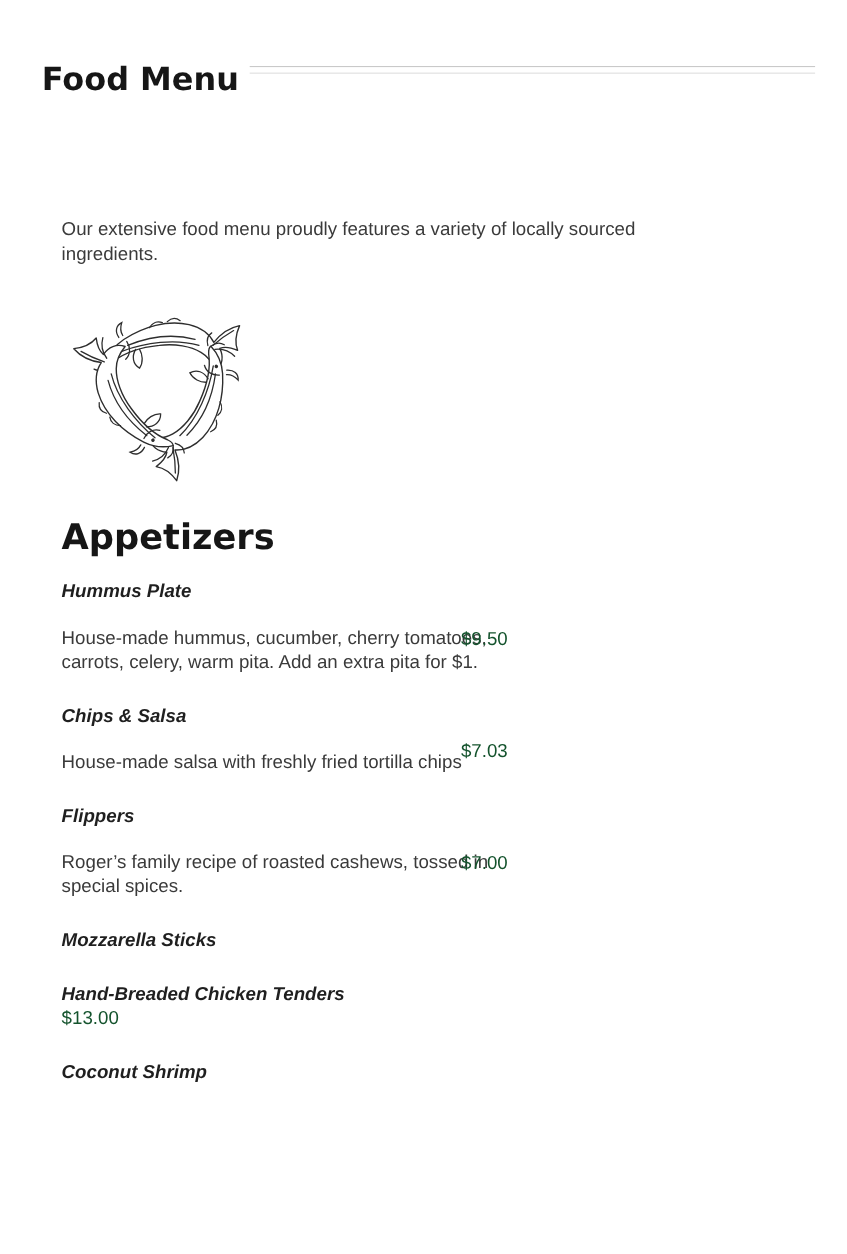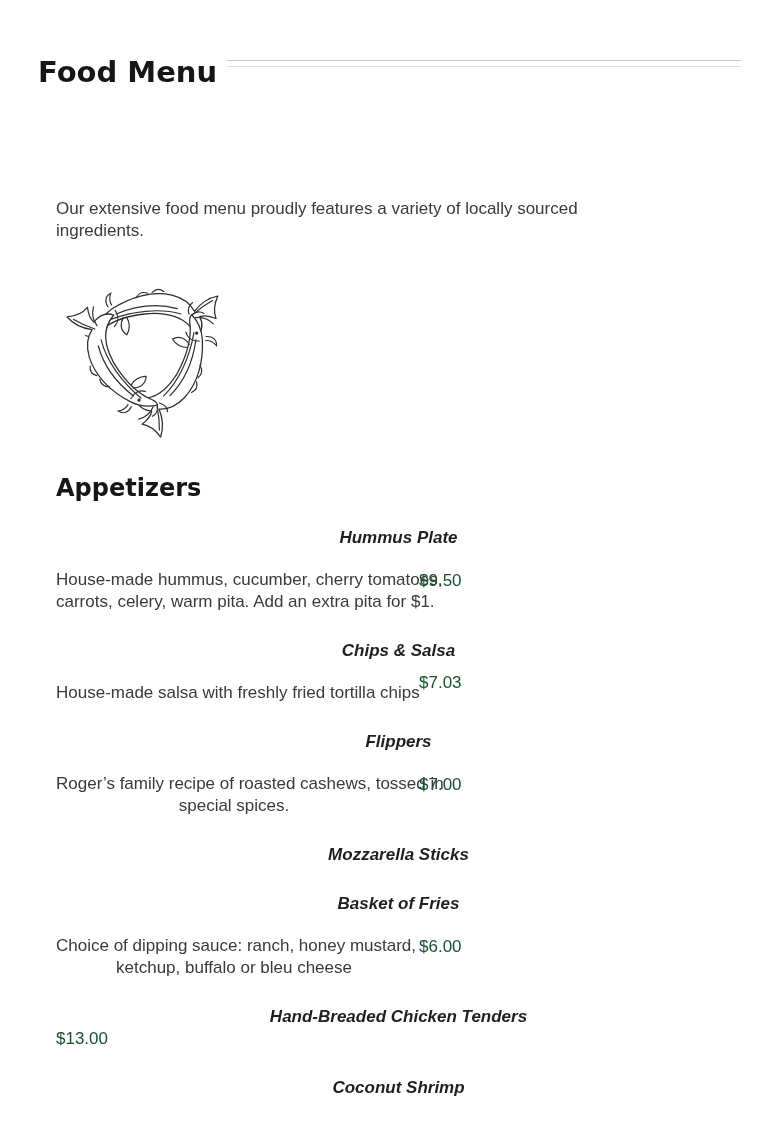--- a/index.html
+++ b/index.html
@@ -45,27 +45,27 @@
     max-width: 600px;
   }
 
   .fish-illustration { display: block; margin-top: 18px; width: 185px; height: 180px; }
   .koi-stroke { stroke: #2e2e2e; stroke-width: 1.3; fill: none; stroke-linecap: round; }
   .koi-body { stroke: #2e2e2e; stroke-width: 1.4; fill: #ffffff; stroke-linejoin: round; }
 
   h2.section-title {
     margin: 30px 0 0 0;
     font-family: "DejaVu Sans", "Liberation Sans", sans-serif;
-    font-size: 24px;
+    font-size: 32px;
     line-height: 36px;
     font-weight: 700;
     color: #161616;
   }
 
-  .menu-item { margin-top: 27px; text-align: center; }
+  .menu-item { margin-top: 27px; }
   .menu-item:first-child { margin-top: 21px; }
   .item-title {
     margin: 0;
     font-size: 17px;
     line-height: 22px;
     font-weight: 700;
     font-style: italic;
     color: #1f1f1f;
   }
   .item-row { display: flex; align-items: center; }
@@ -153,28 +153,20 @@
           <p class="item-desc">Roger’s family recipe of roasted cashews, tossed in
 special spices.</p>
           <div class="item-price">$7.00</div>
         </div>
       </div>
 
       <div class="menu-item">
         <h3 class="item-title">Mozzarella Sticks</h3>
       </div>
 
-      <div class="menu-item">
-        <h3 class="item-title">Basket of Fries</h3>
-        <div class="item-row">
-          <p class="item-desc">Choice of dipping sauce: ranch, honey mustard,
-ketchup, buffalo or bleu cheese</p>
-          <div class="item-price">$6.00</div>
-        </div>
-      </div>
 
       <div class="menu-item">
         <h3 class="item-title">Hand-Breaded Chicken Tenders</h3>
         <div class="item-row">
           <div class="item-price">$13.00</div>
         </div>
       </div>
 
       <div class="menu-item">
         <h3 class="item-title">Coconut Shrimp</h3>

